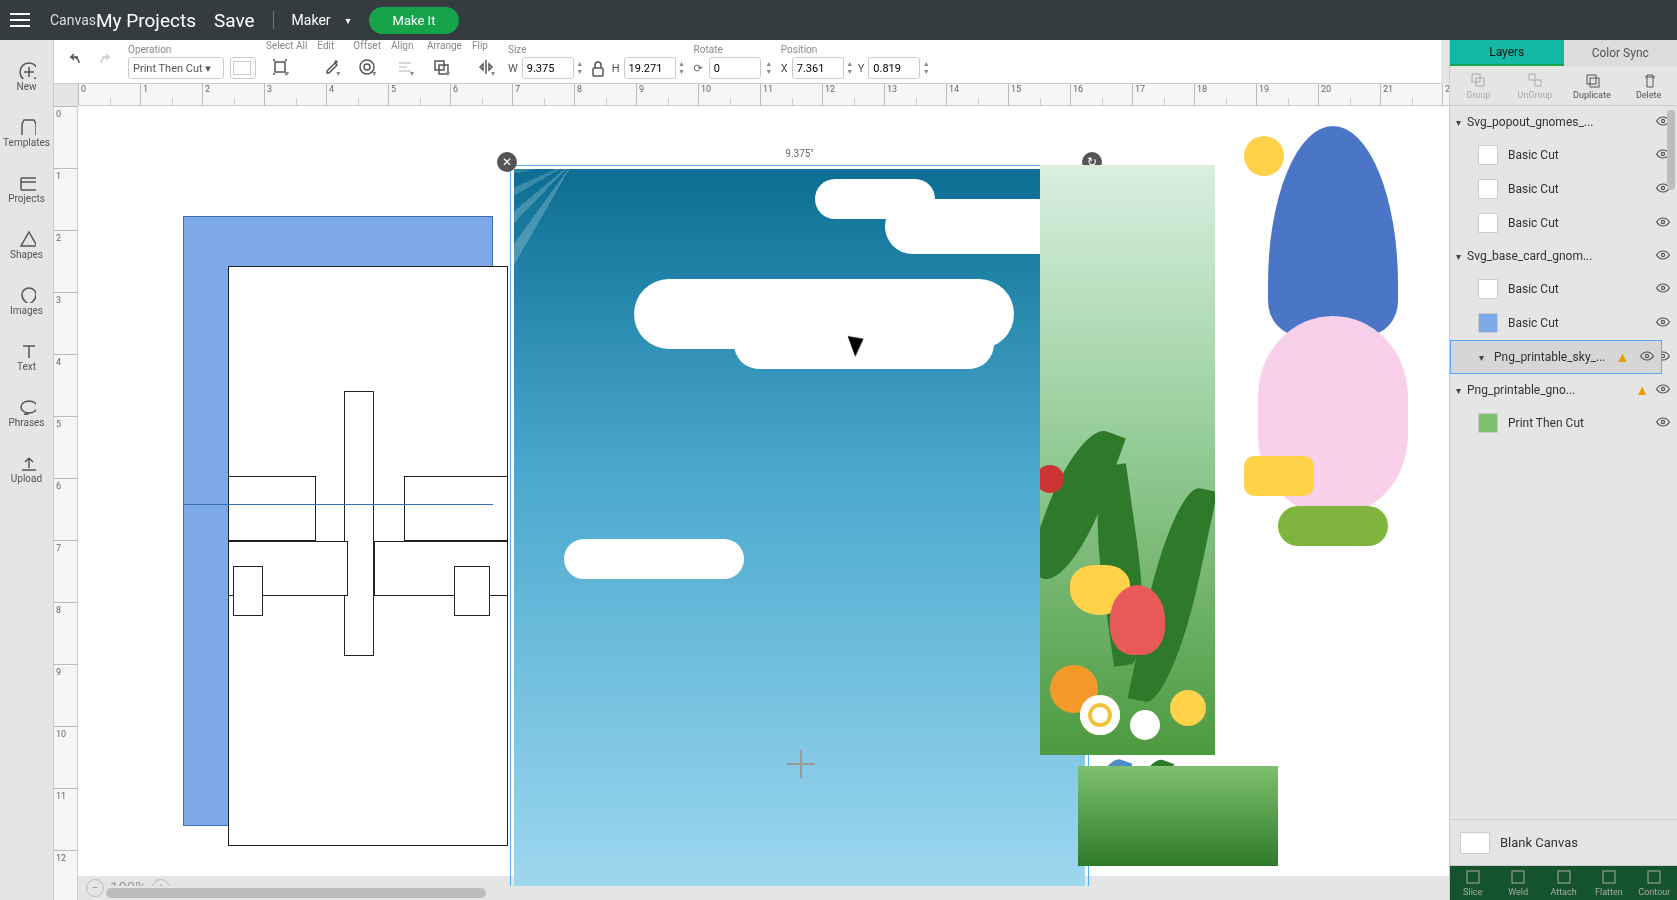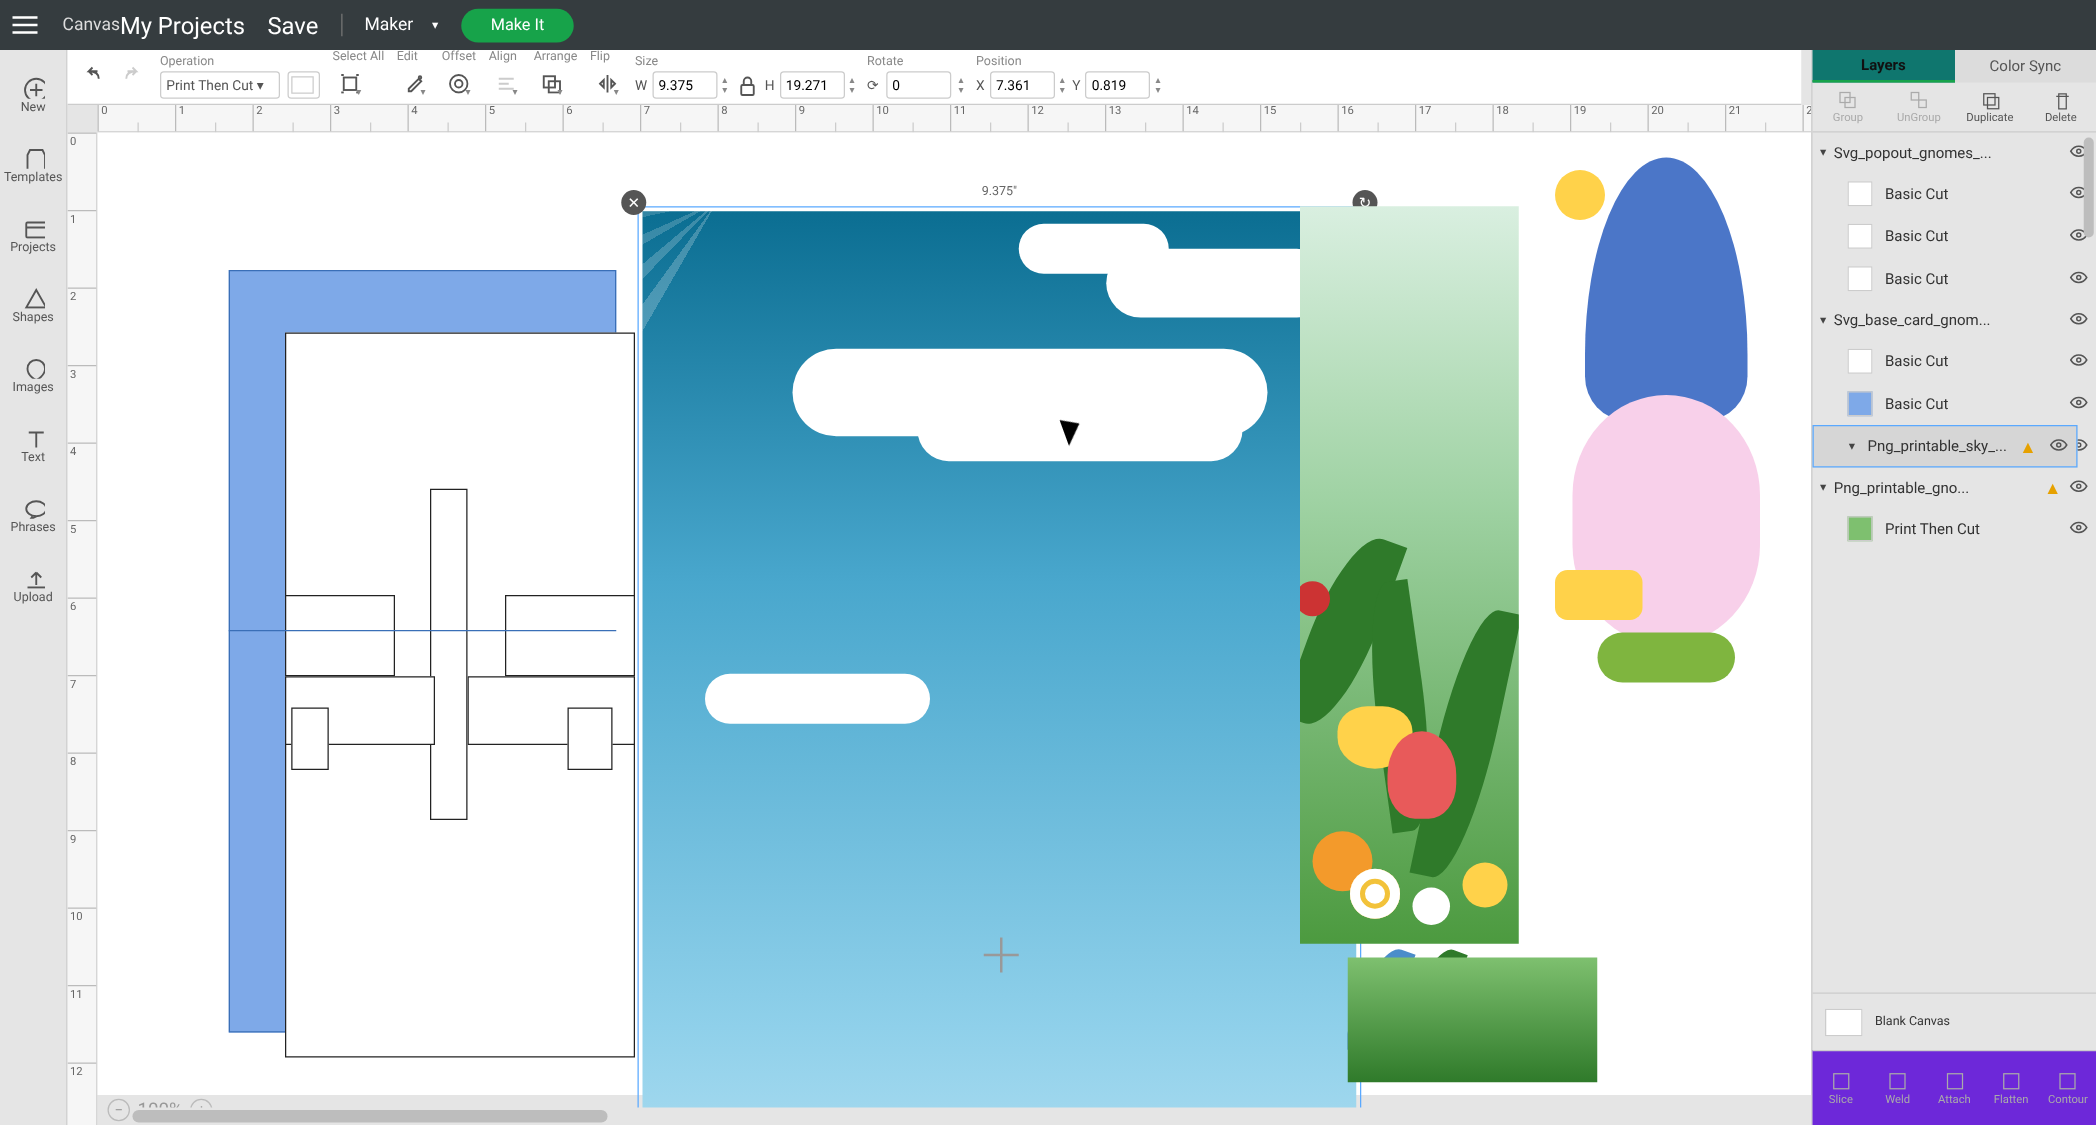--- a/index.html
+++ b/index.html
@@ -83,41 +83,41 @@
 .crosshair::before,.crosshair::after{content:"";position:absolute;background:#999;}
 .crosshair::before{left:13px;top:0;width:2px;height:28px;}
 .crosshair::after{top:13px;left:0;height:2px;width:28px;}
 
 .cursor{position:absolute;width:0;height:0;border-left:14px solid #000;border-top:8px solid transparent;border-bottom:14px solid transparent;filter:drop-shadow(0 0 1px #fff);} 
 
 
 .rightpanel { position:absolute; top:40px; right:0; width:228px; bottom:0; background:#e5e5e5; border-left:1px solid #ccc; display:flex; flex-direction:column; }
 .tabs { display:flex; height:26px; }
 .tab { flex:1; display:flex; align-items:center; justify-content:center; font-size:12px; color:#555; cursor:pointer; background:#dcdcdc;}
-.tab.active { background:#0f766e; color:#111; border-bottom:2px solid #17a34a;font-weight:bold; }
+.tab.active { background:#14b8a6; color:#111; border-bottom:2px solid #17a34a; }
 .layeractions { display:flex; height:40px; border-bottom:1px solid #ccc; }
 .lact { flex:1; display:flex; flex-direction:column; align-items:center; justify-content:center; font-size:9px; color:#aaa; gap:2px; cursor:pointer; }
 .lact.en{color:#555;}
 .lact svg{width:16px;height:16px;stroke:#aaa;fill:none;}
 .lact.en svg{stroke:#555;}
 .layers { flex:1; overflow-y:auto; font-size:12px; color:#333; }
 .grp { display:flex; align-items:center; height:32px; padding:0 6px; gap:6px; cursor:pointer; }
 .grp .caret{font-size:10px;color:#444;}
 .grp .nm{flex:1;white-space:nowrap;overflow:hidden;text-overflow:ellipsis;}
 .grp .warn{color:#e6a100;font-size:14px;}
 .eye{width:16px;height:16px;cursor:pointer;}
 .child{display:flex;align-items:center;height:34px;padding-left:28px;padding-right:6px;gap:10px;}
 .child .thumb{width:20px;height:20px;border:1px solid #ccc;background:#fff;}
 .child.sel{background:#d6d6d6;}
 .rightpanel .sbar{position:absolute;top:70px;right:2px;width:8px;height:380px;}
 .rightpanel .sbar .st{width:8px;height:80px;background:#bdbdbd;border-radius:4px;}
 
-.blankrow{height:46px;border-top:1px solid #ccc;display:flex;align-items:center;gap:10px;padding:0 10px;font-size:10px;color:#333;}
+.blankrow{height:46px;border-top:1px solid #ccc;display:flex;align-items:center;gap:10px;padding:0 10px;font-size:13px;color:#333;}
 .blankrow .sw{width:30px;height:22px;background:#fff;border:1px solid #ccc;}
-.bottomactions{height:60px;border-top:1px solid #ccc;display:flex;background:#6d28d9;}
+.bottomactions{height:35px;border-top:1px solid #ccc;display:flex;background:#14532d;}
 .bottomactions .ba{flex:1;display:flex;flex-direction:column;align-items:center;justify-content:center;font-size:9px;color:#aaa;gap:2px;}
 
 svg.ic{width:18px;height:18px;stroke:#555;fill:none;stroke-width:1.5;}
 .disabled{color:#bbb !important;}
 .disabled svg{stroke:#ccc !important;}
 </style>
 </head>
 <body>
 
 <div class="topbar">

